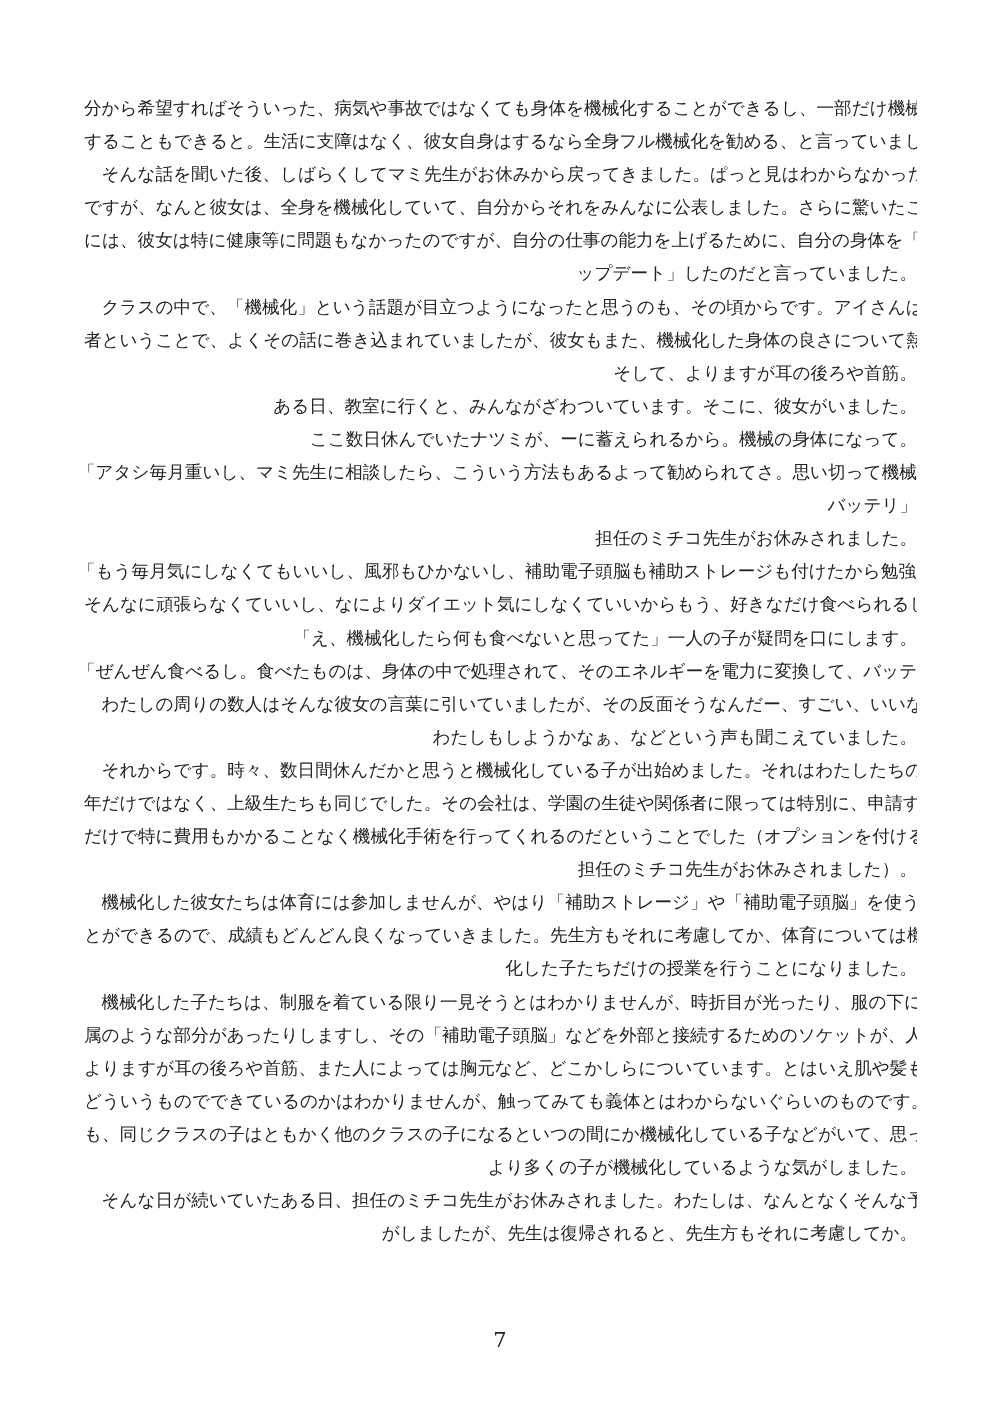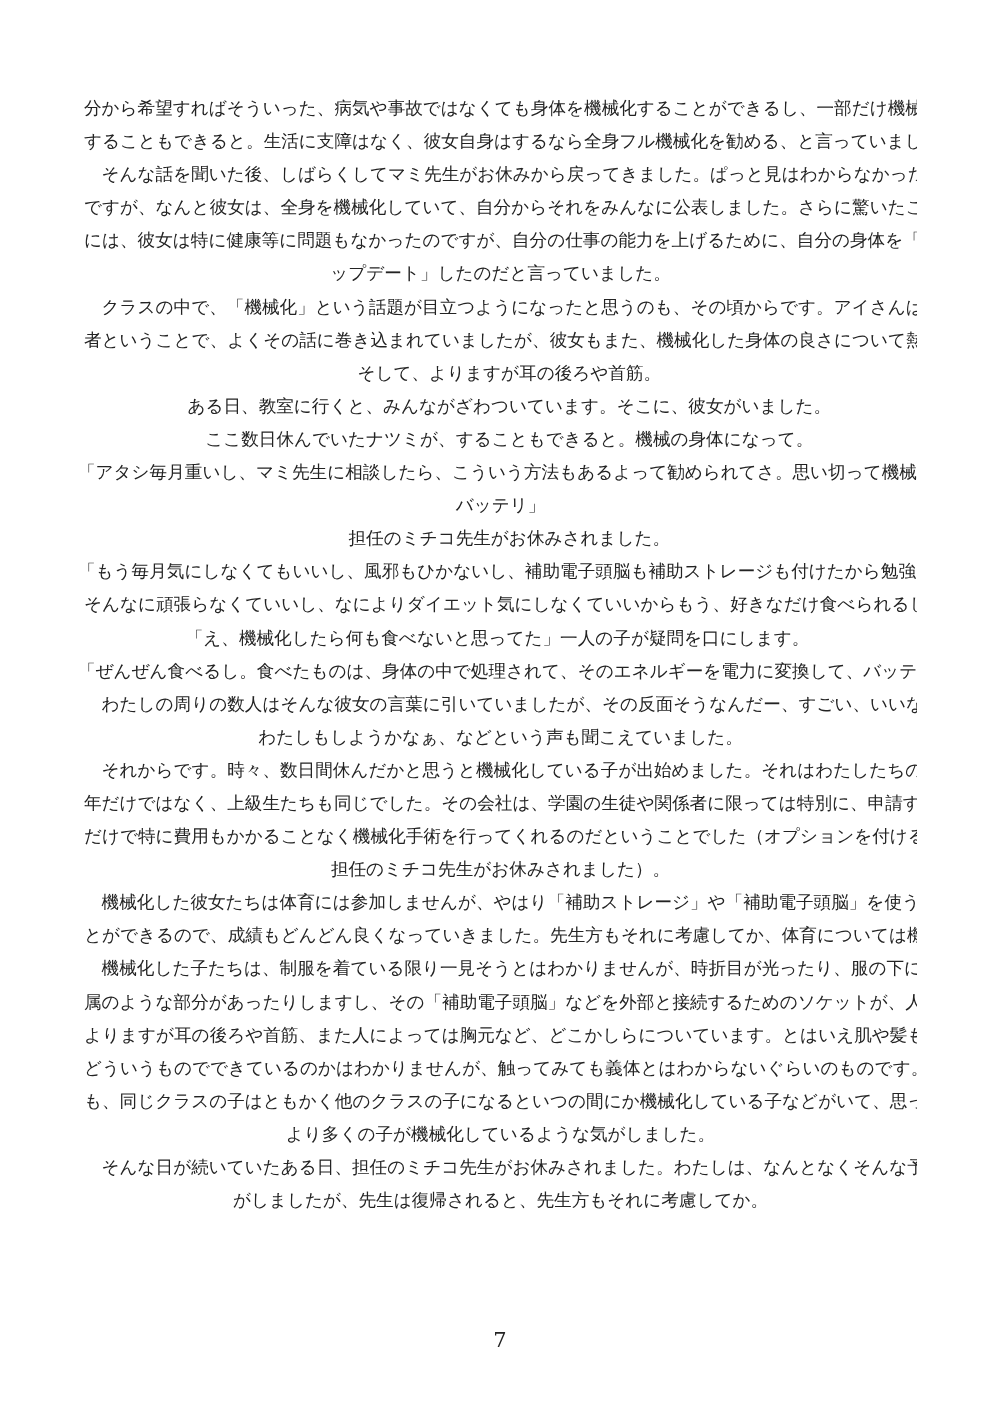--- a/index.html
+++ b/index.html
@@ -22,21 +22,21 @@
     left: 84px;
     top: 92px;
     width: 833px;
   }
   .line {
     height: 33.1px;
     line-height: 33.1px;
     font-size: 17.6px;
     white-space: nowrap;
     overflow: hidden;
-    text-align: center;
+    text-align: right;
   }
   .line.fill {
     text-align: justify;
     text-align-last: justify;
   }
   .line.para {
     text-indent: 1em;
   }
   .line.quote {
     margin-left: -6px;
@@ -59,36 +59,37 @@
       <div class="line fill">分から希望すればそういった、病気や事故ではなくても身体を機械化することができるし、一部だけ機械化</div>
       <div class="line fill">することもできると。生活に支障はなく、彼女自身はするなら全身フル機械化を勧める、と言っていました。</div>
       <div class="line fill para">そんな話を聞いた後、しばらくしてマミ先生がお休みから戻ってきました。ぱっと見はわからなかったの</div>
       <div class="line fill">ですが、なんと彼女は、全身を機械化していて、自分からそれをみんなに公表しました。さらに驚いたこと</div>
       <div class="line fill">には、彼女は特に健康等に問題もなかったのですが、自分の仕事の能力を上げるために、自分の身体を「ア</div>
       <div class="line">ップデート」したのだと言っていました。</div>
       <div class="line fill para">クラスの中で、「機械化」という話題が目立つようになったと思うのも、その頃からです。アイさんは当事</div>
       <div class="line fill">者ということで、よくその話に巻き込まれていましたが、彼女もまた、機械化した身体の良さについて熱く</div>
       <div class="line para">そして、よりますが耳の後ろや首筋。</div>
       <div class="line para">ある日、教室に行くと、みんながざわついています。そこに、彼女がいました。</div>
-      <div class="line para">ここ数日休んでいたナツミが、することもできると。機械の身体になって。</div>
+      <div class="line para">ここ数日休んでいたナツミが、ーに蓄えられるから。機械の身体になって。</div>
       <div class="line fill quote">「アタシ毎月重いし、マミ先生に相談したら、こういう方法もあるよって勧められてさ。思い切って機械化</div>
       <div class="line">バッテリ」</div>
       <div class="line para">担任のミチコ先生がお休みされました。</div>
       <div class="line fill quote">「もう毎月気にしなくてもいいし、風邪もひかないし、補助電子頭脳も補助ストレージも付けたから勉強も</div>
       <div class="line fill">そんなに頑張らなくていいし、なによりダイエット気にしなくていいからもう、好きなだけ食べられるし」</div>
       <div class="line quote">「え、機械化したら何も食べないと思ってた」一人の子が疑問を口にします。</div>
       <div class="line fill quote">「ぜんぜん食べるし。食べたものは、身体の中で処理されて、そのエネルギーを電力に変換して、バッテリ</div>
       <div class="line fill para">わたしの周りの数人はそんな彼女の言葉に引いていましたが、その反面そうなんだー、すごい、いいなぁ、</div>
       <div class="line">わたしもしようかなぁ、などという声も聞こえていました。</div>
       <div class="line fill para">それからです。時々、数日間休んだかと思うと機械化している子が出始めました。それはわたしたちの学</div>
       <div class="line fill">年だけではなく、上級生たちも同じでした。その会社は、学園の生徒や関係者に限っては特別に、申請する</div>
       <div class="line fill">だけで特に費用もかかることなく機械化手術を行ってくれるのだということでした（オプションを付けるの</div>
       <div class="line">担任のミチコ先生がお休みされました）。</div>
       <div class="line fill para">機械化した彼女たちは体育には参加しませんが、やはり「補助ストレージ」や「補助電子頭脳」を使うこ</div>
       <div class="line fill">とができるので、成績もどんどん良くなっていきました。先生方もそれに考慮してか、体育については機械</div>
+      <div class="line">化した子たちだけの授業を行うことになりました。</div>
       <div class="line fill para">機械化した子たちは、制服を着ている限り一見そうとはわかりませんが、時折目が光ったり、服の下に金</div>
       <div class="line fill">属のような部分があったりしますし、その「補助電子頭脳」などを外部と接続するためのソケットが、人に</div>
       <div class="line fill">よりますが耳の後ろや首筋、また人によっては胸元など、どこかしらについています。とはいえ肌や髪も、</div>
       <div class="line fill">どういうものでできているのかはわかりませんが、触ってみても義体とはわからないぐらいのものです。で</div>
       <div class="line fill">も、同じクラスの子はともかく他のクラスの子になるといつの間にか機械化している子などがいて、思った</div>
       <div class="line">より多くの子が機械化しているような気がしました。</div>
       <div class="line fill para">そんな日が続いていたある日、担任のミチコ先生がお休みされました。わたしは、なんとなくそんな予感</div>
       <div class="line">がしましたが、先生は復帰されると、先生方もそれに考慮してか。</div>
     </div>
   <div class="page-number">7</div>

